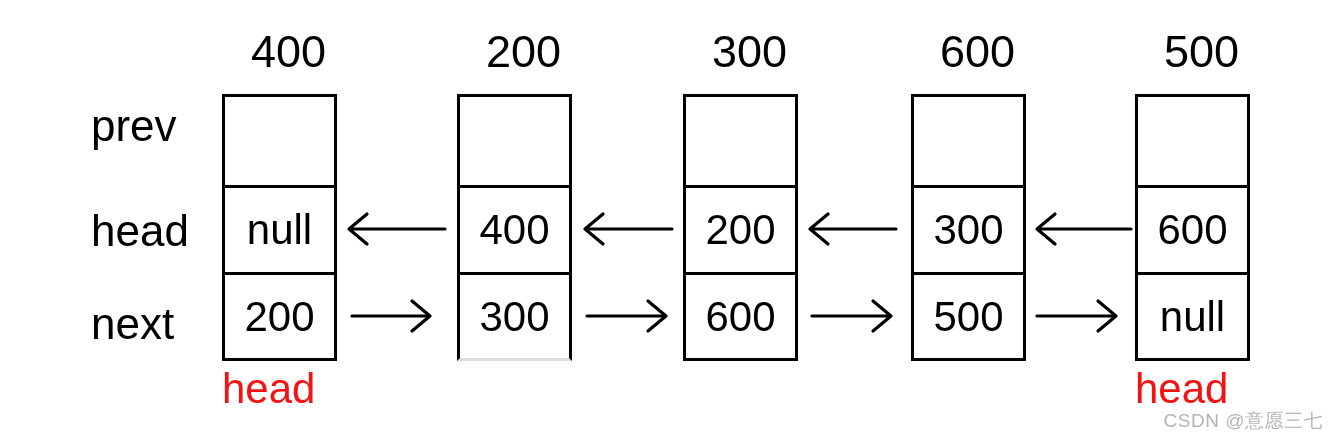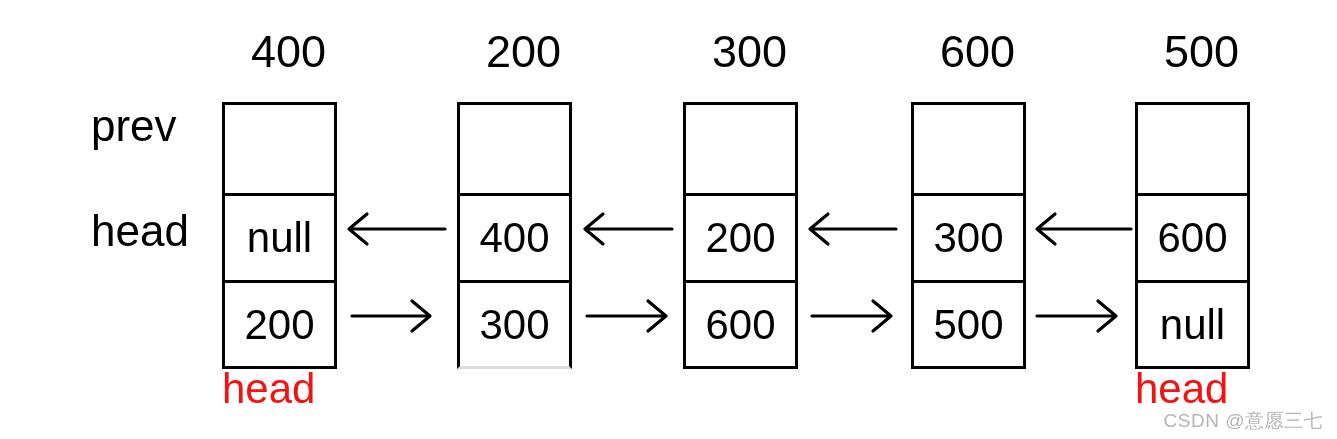--- a/index.html
+++ b/index.html
@@ -19,21 +19,21 @@
   }
   .node { position:absolute; top:22px; width:133px; }
   .addr {
     height:60px; line-height:60px;
     font-size:45px; text-align:center;
     color:var(--ink, #000);
     white-space:nowrap;
   }
   .box {
     box-sizing:border-box;
-    margin-top:20px;
+    margin-top:12px;
     width:115px; height:267px;
     border:3px solid var(--ink, #000);
     background:#fff;
     text-align:center;
   }
   .box.light-bottom { border-bottom-color:#dcdcdc; }
   .cell {
     box-sizing:border-box;
     display:flex; align-items:center; justify-content:center;
     font-size:42px;
@@ -66,20 +66,21 @@
     text-align:right;
   }
 </style>
 </head>
 <body>
 
 <div class="canvas" style="--ink: #000000; --tag-red: #f31313; --watermark-gray: #b5b5b5; --background: #ffffff;">
 
   <div class="row-label" style="top:104px">prev</div>
   <div class="row-label" style="top:209px">head</div>
+  <div class="row-label" style="top:302px">next</div>
 
   <div class="node" style="left:222px">
     <div class="addr">400</div>
     <div class="box">
       <div class="cell cell-data"></div>
       <div class="cell cell-prev">null</div>
       <div class="cell cell-next">200</div>
     </div>
     <div class="tag">head</div>
   </div>

